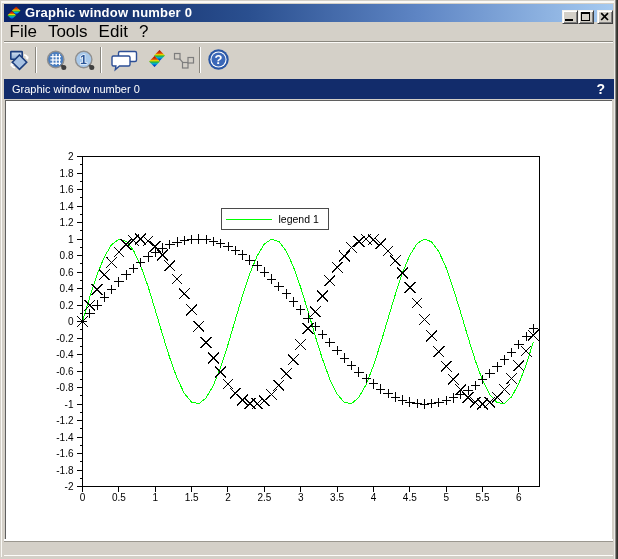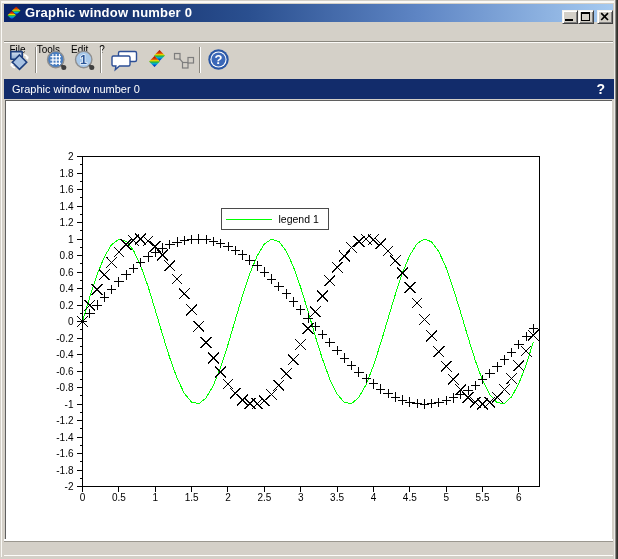--- a/index.html
+++ b/index.html
@@ -1,19 +1,19 @@
 <!DOCTYPE html>
 <html><head><meta charset="utf-8"><style>
 *{margin:0;padding:0;box-sizing:border-box}
 body{width:618px;height:559px;overflow:hidden;font-family:"Liberation Sans",sans-serif;background:#d4d0c8;position:relative}
 .abs{position:absolute}
 #titlebar{left:4px;top:4px;width:609px;height:18px;background:linear-gradient(90deg,#0a246a 0%,#16336f 18%,#2a4f8f 40%,#5e85c4 68%,#a6caf0 100%);}
 #title-text{position:absolute;left:21px;top:0;height:18px;line-height:18px;color:#fff;font-size:13px;font-weight:bold;letter-spacing:0.2px;white-space:nowrap}
 .tbtn{position:absolute;top:6px;width:16px;height:14px;background:#d4d0c8;border:1px solid;border-color:#f4f2ee #404040 #404040 #f4f2ee;box-shadow:inset 1px 1px 0 #fff,inset -1px -1px 0 #808080}
-#menubar{left:4px;top:40px;width:609px;height:19px;font-size:10px;color:#000}
+#menubar{left:4px;top:22px;width:609px;height:19px;font-size:17px;color:#000}
 .mi{display:inline-block;padding:0 5.5px;line-height:19px}
 #menuline1{left:4px;top:41px;width:609px;height:1px;background:#8a877f}
 #menuline2{left:4px;top:42px;width:609px;height:1px;background:#fcfbf8}
 .sep{position:absolute;top:47px;width:2px;height:26px;border-left:1px solid #8a877f;border-right:1px solid #fff}
 #navybar{left:4px;top:79px;width:610px;height:20px;background:#122c6b;color:#fff}
 #navybar .t{position:absolute;left:8px;top:0;line-height:20px;font-size:11px}
 #navybar .q{position:absolute;right:9px;top:0;line-height:20px;font-size:14px;font-weight:bold}
 #canvas{left:5px;top:100px;width:607px;height:439px;background:#fff;border-top:1px solid #5f5f5f;border-left:1px solid #5f5f5f}
 #botwhite{left:4px;top:539px;width:609px;height:2px;background:#fff}
 #botline{left:4px;top:541px;width:609px;height:1px;background:#9a978f}

